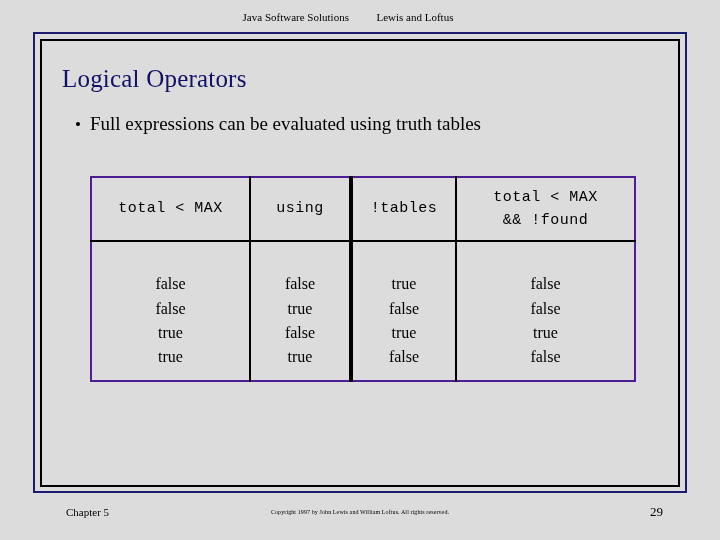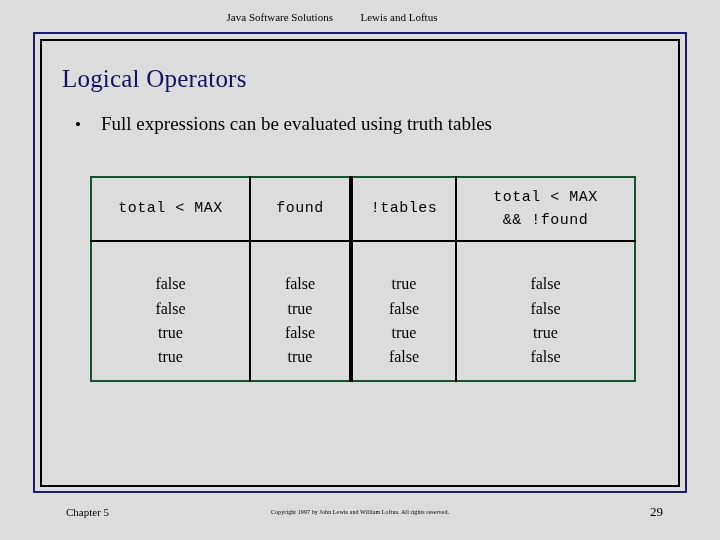--- a/index.html
+++ b/index.html
@@ -19,20 +19,21 @@
   .runhead {
     position: absolute;
     top: 11px;
     left: 0;
     width: 664px;
     text-align: center;
     font-family: "Liberation Serif", serif;
     font-size: 11px;
     color: #000000;
     white-space: nowrap;
+    padding-left: 16px;
   }
   .runhead .rh-gap {
     display: inline-block;
     width: 22px;
   }
 
   
   .slide-frame-outer {
     position: absolute;
     left: 33px;
@@ -87,33 +88,32 @@
     line-height: 1;
     width: 24px;
     text-align: center;
     flex: 0 0 24px;
   }
   .bullet-text {
     font-family: "Liberation Serif", serif;
     font-size: 19px;
     color: #000000;
     white-space: nowrap;
-    margin-left: 11px;
   }
 
   
   .truth-table-wrap {
     position: absolute;
     left: 50px;
     top: 137px;
   }
   table.truth-table {
     border-collapse: collapse;
     background: #fde047;
-    border: 2px solid #14532d;
+    border: 2px solid #4c1d95;
     table-layout: fixed;
   }
   table.truth-table th,
   table.truth-table td {
     border-left: 2px solid #000000;
     border-right: 2px solid #000000;
     background: #dcdcdc;
     padding: 0;
     text-align: center;
     vertical-align: middle;
@@ -207,21 +207,21 @@
   </div>
 
   <div class="truth-table-wrap">
     <table class="truth-table">
       <thead>
         <tr>
           <th class="col-w1 edge-left">
             <span class="hdr-line">total &lt; MAX</span>
           </th>
           <th class="col-w2">
-            <span class="hdr-line">found</span>
+            <span class="hdr-line">using</span>
           </th>
           <th class="col-w3 heavy-left">
             <span class="hdr-line">!tables</span>
           </th>
           <th class="col-w4 edge-right">
             <span class="hdr-line">total &lt; MAX</span>
             <span class="hdr-line">&amp;&amp; !found</span>
           </th>
         </tr>
       </thead>

